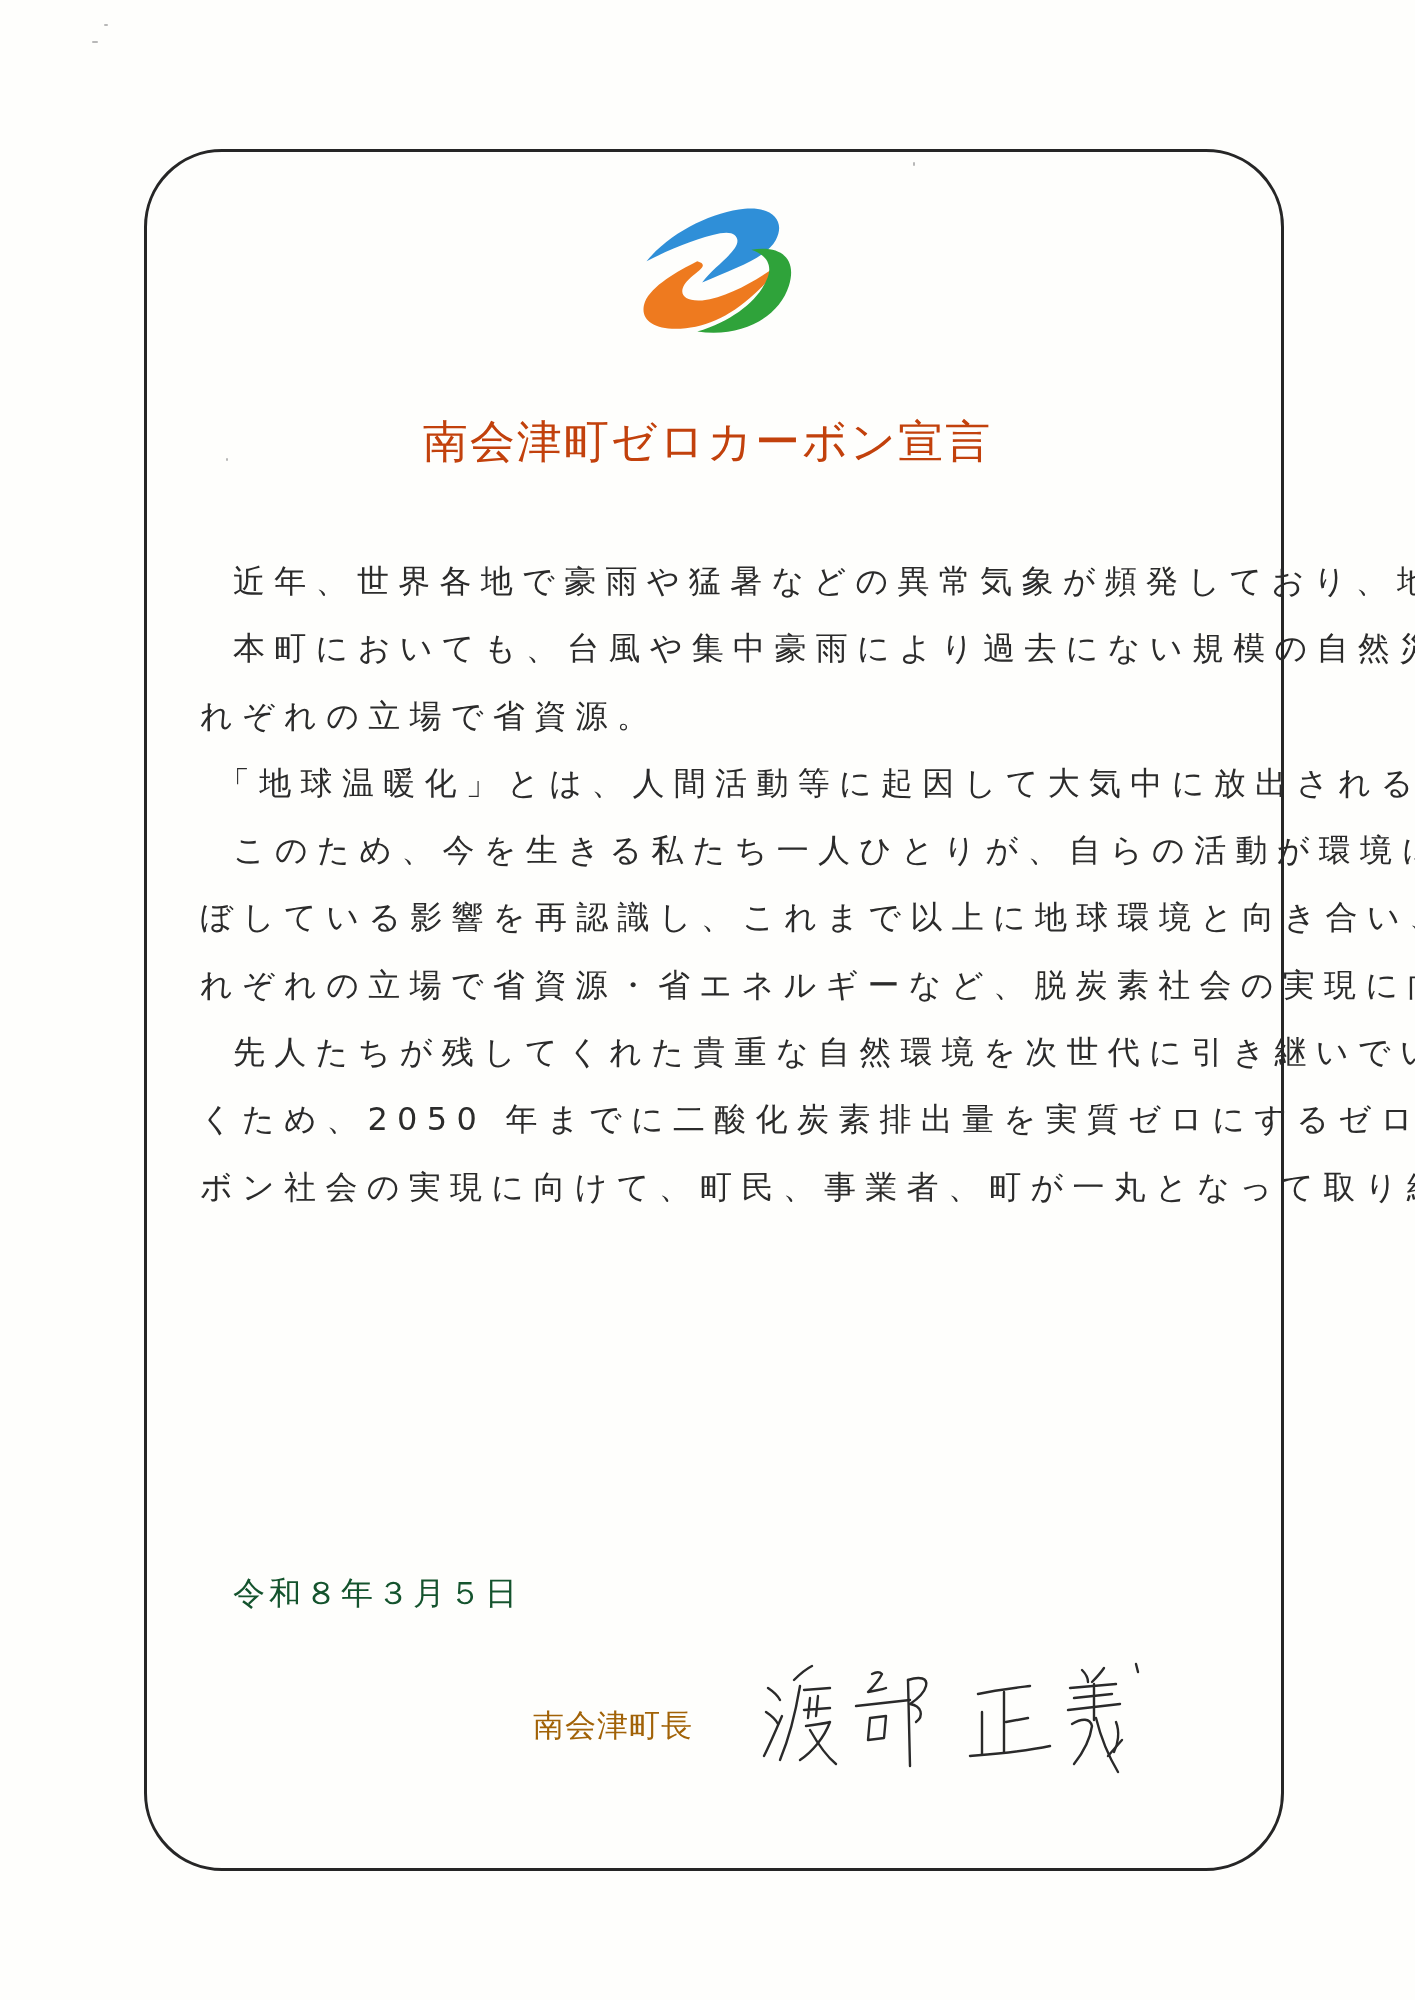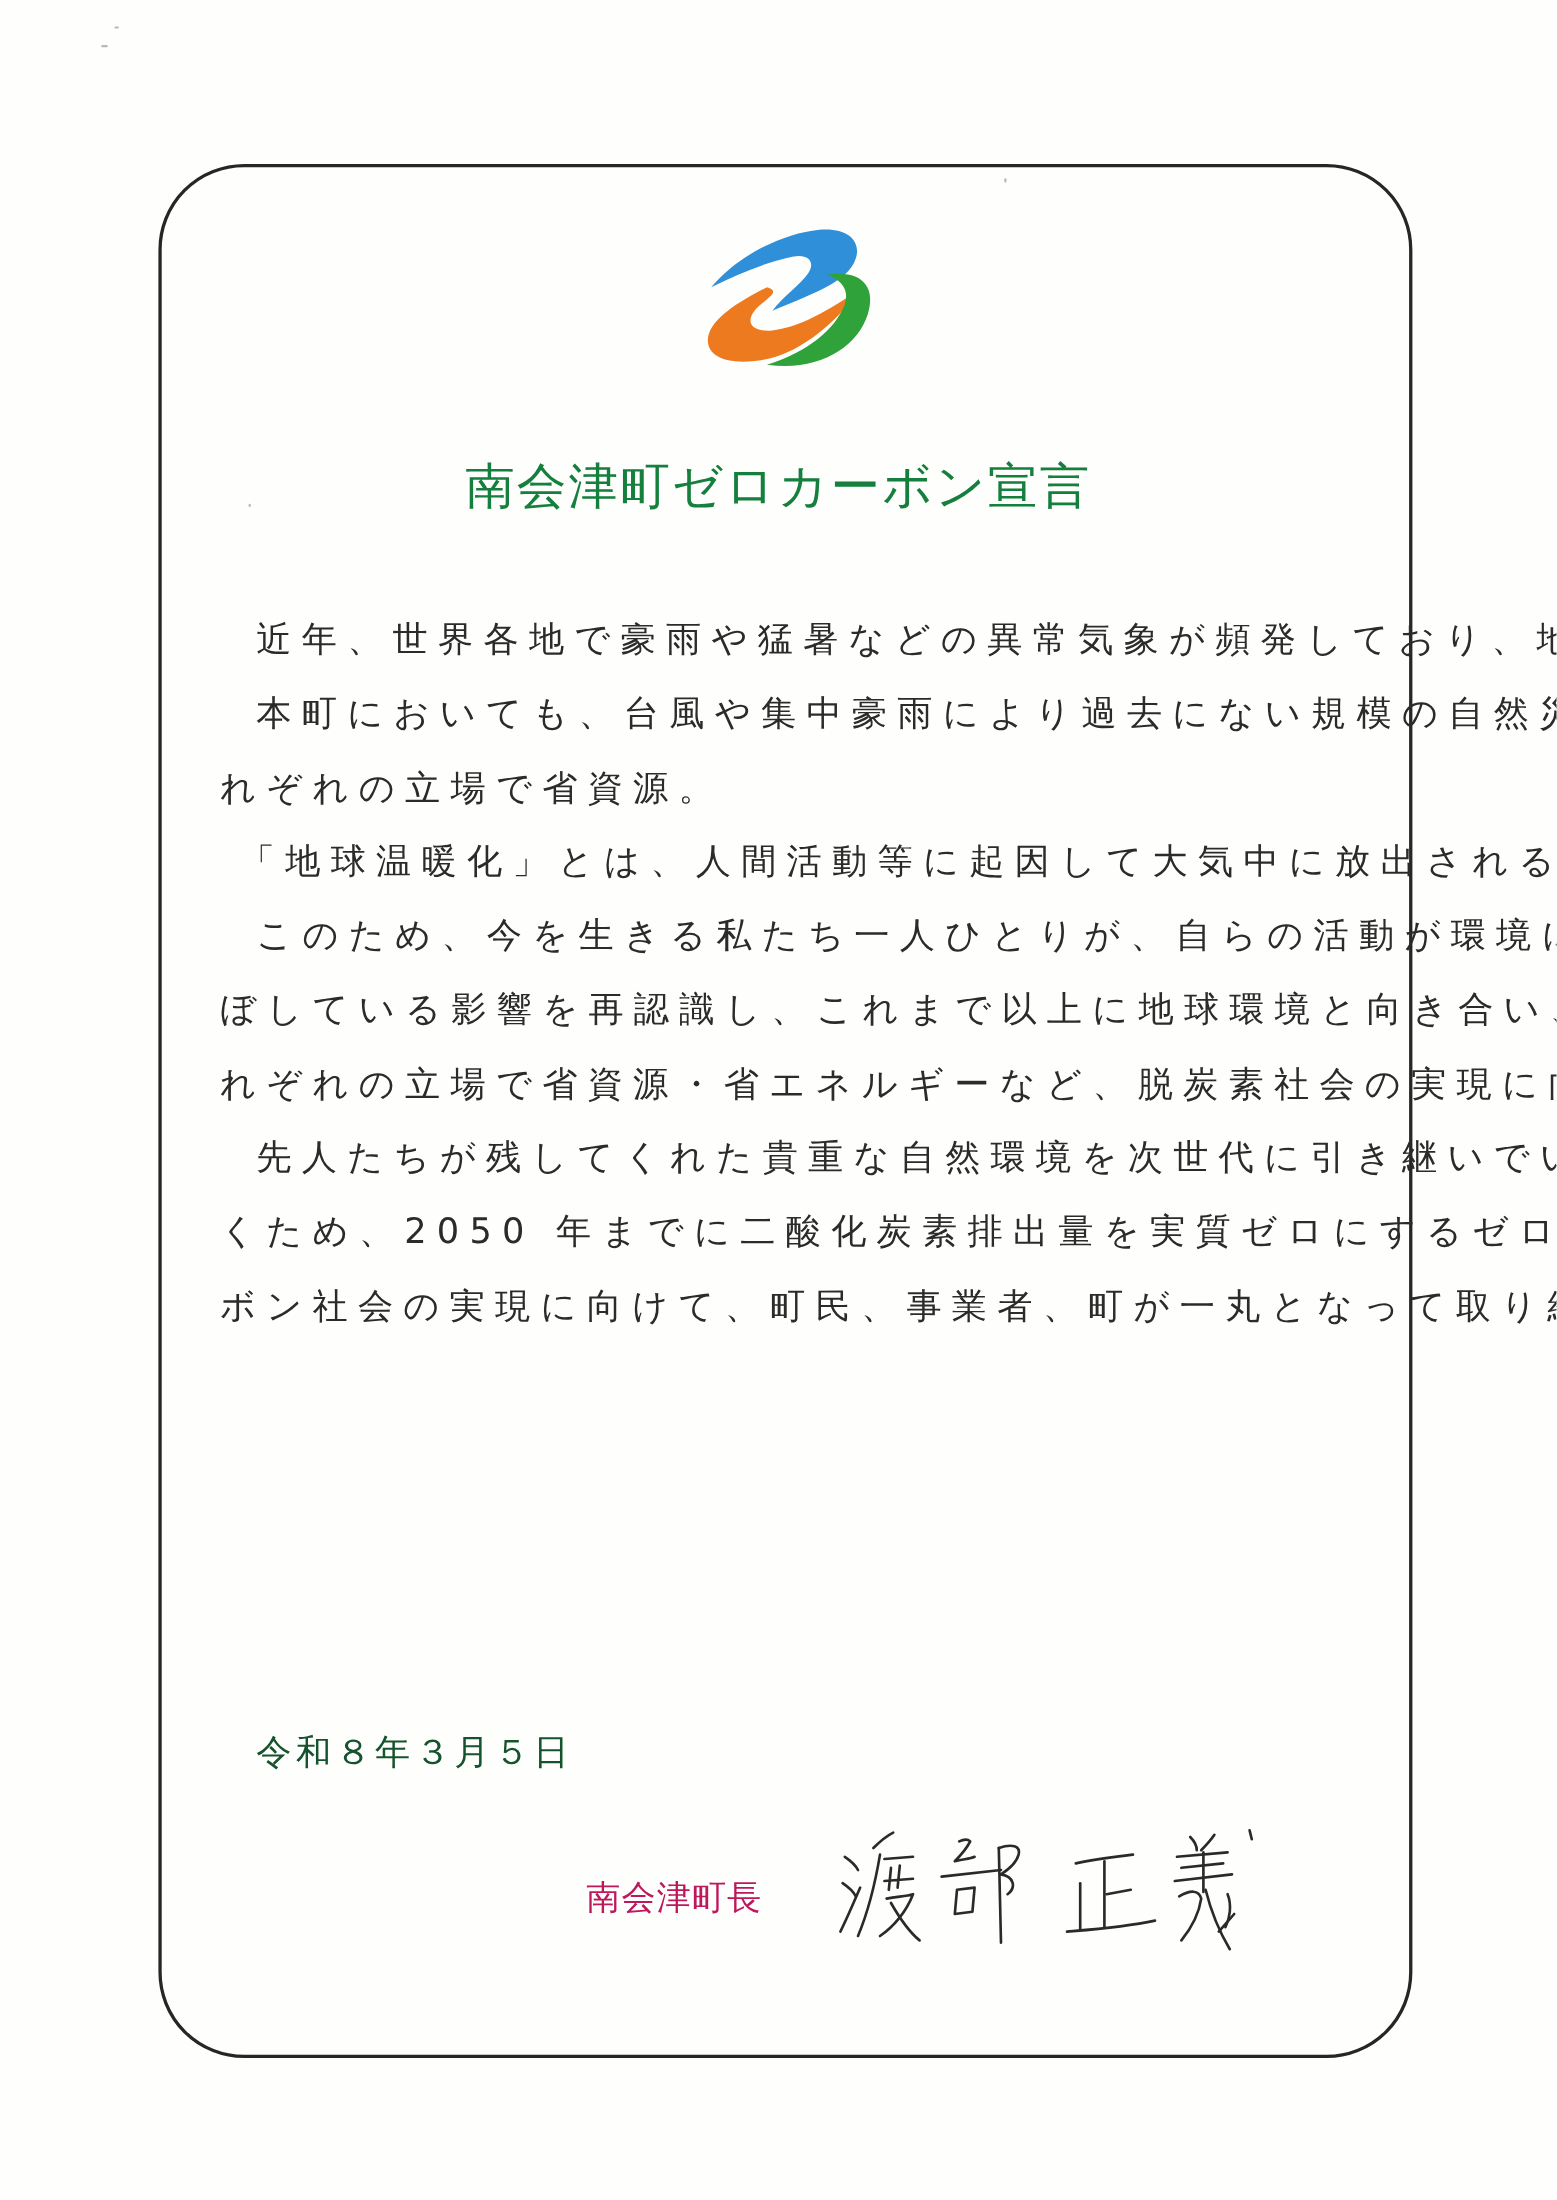--- a/index.html
+++ b/index.html
@@ -39,21 +39,21 @@
   }
   .title {
     position: absolute;
     left: 0;
     width: 1415px;
     top: 412px;
     text-align: center;
     font-size: 45px;
     letter-spacing: 2px;
     line-height: 60px;
-    color: #15803d;
+    color: #c2410c;
   }
   .body-text {
     position: absolute;
     left: 200px;
     top: 548px;
     width: 1020px;
   }
   .line {
     height: 67.3px;
     line-height: 67.3px;
@@ -74,21 +74,21 @@
     letter-spacing: 4px;
     color: #14532d;
   }
   .mayor-title {
     position: absolute;
     left: 533px;
     top: 1704px;
     font-size: 31px;
     line-height: 42px;
     letter-spacing: 1px;
-    color: #be185d;
+    color: #a16207;
   }
   .signature {
     position: absolute;
     left: 760px;
     top: 1660px;
     width: 400px;
     height: 120px;
   }
 </style>
 </head>

